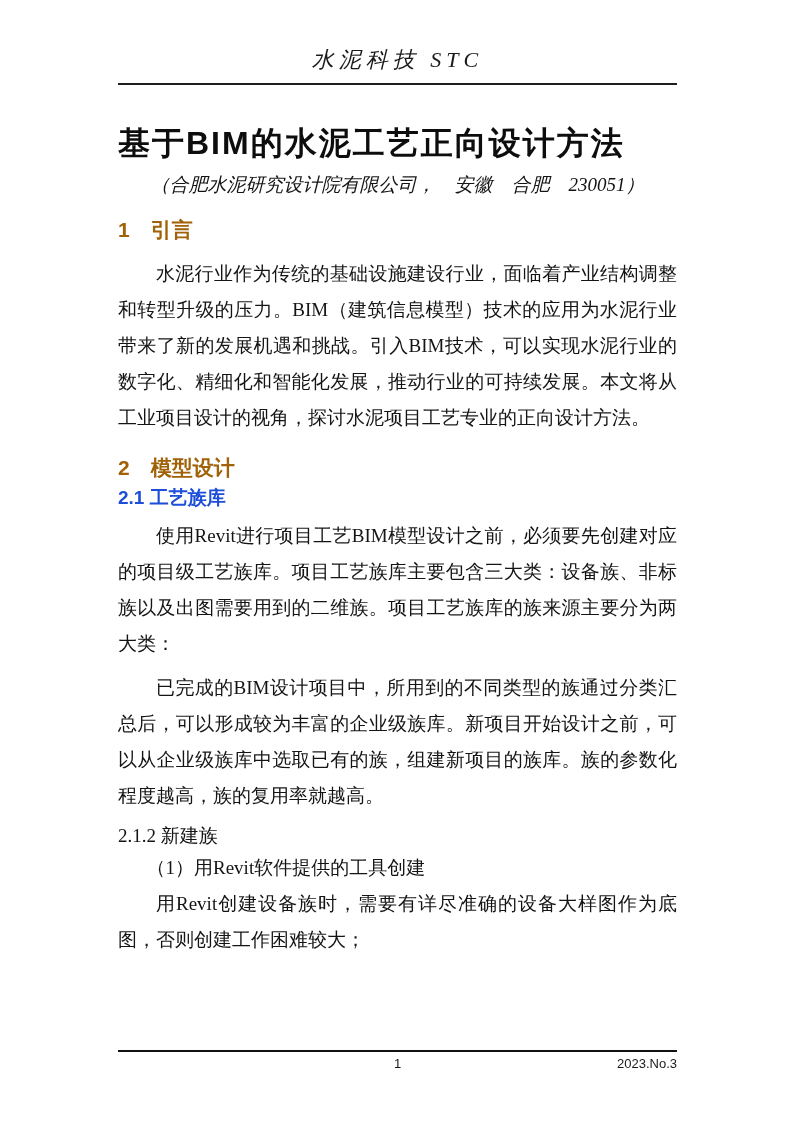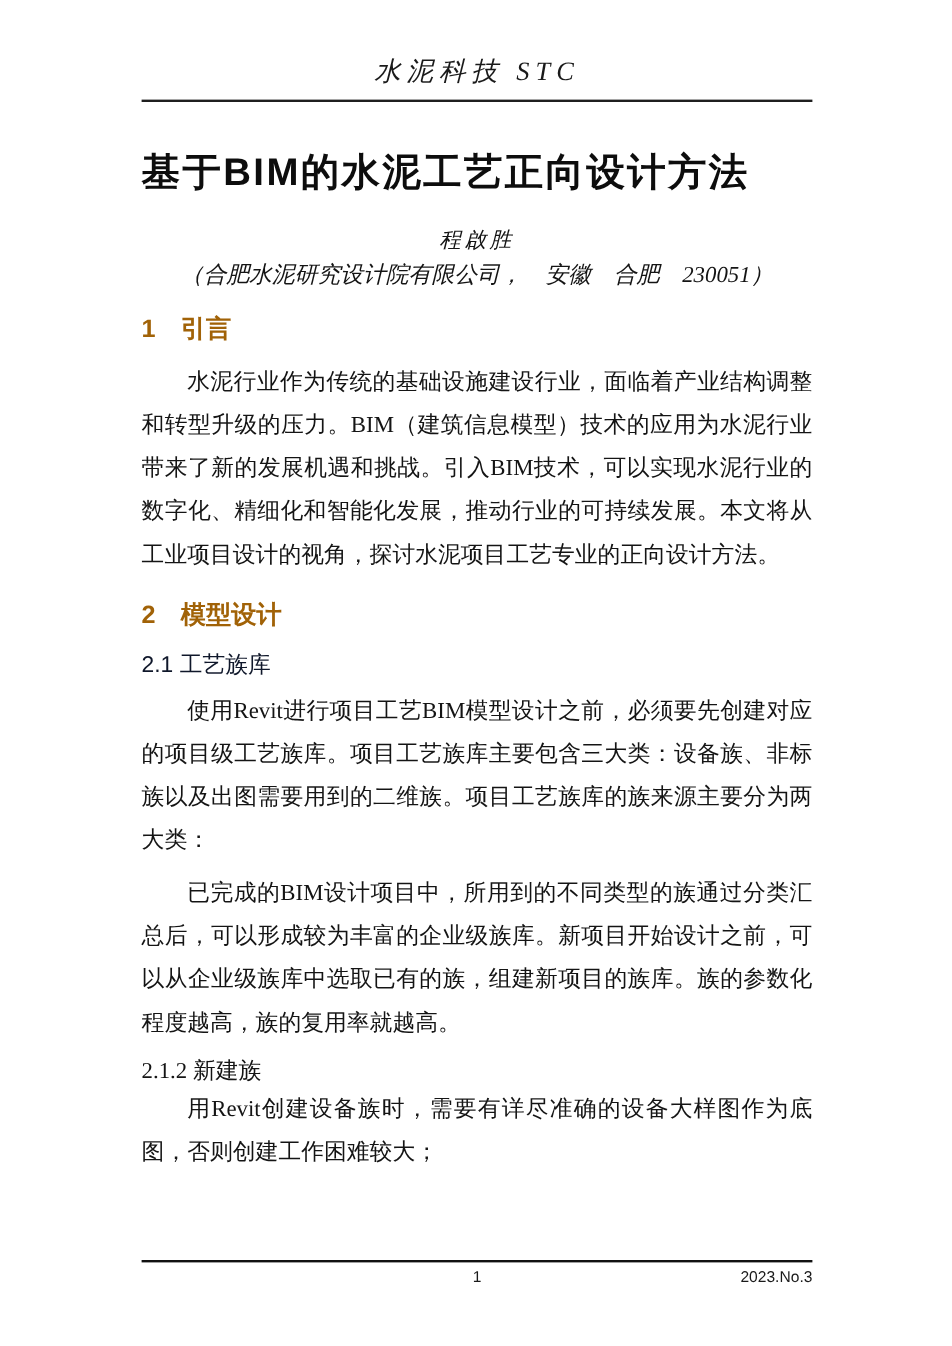--- a/index.html
+++ b/index.html
@@ -55,26 +55,26 @@
   }
   .h-l1 {
     margin: 18px 0 0 0;
     font-family: "Liberation Sans", sans-serif;
     font-weight: bold;
     font-size: 21px;
     line-height: 28px;
     color: #a16207;
   }
   .h-l2 {
-    margin: 15px 0 0 0;
+    margin: 3px 0 0 0;
     font-family: "Liberation Sans", sans-serif;
-    font-weight: normal;
+    font-weight: bold;
     font-size: 19px;
     line-height: 25px;
-    color: #0f172a;
+    color: #1d4ed8;
   }
   .h-l3 {
     margin: 8px 0 0 0;
     font-size: 19px;
     line-height: 28px;
     font-weight: normal;
   }
   p.body-p {
     margin: 10px 0 0 0;
     font-size: 19px;
@@ -113,40 +113,40 @@
 <body>
 
 <div class="page">
 
   <div class="running-head">水泥科技 STC</div>
 
   <hr class="head-rule">
 
   <h1 class="article-title">基于BIM的水泥工艺正向设计方法</h1>
 
-  <div class="author">程啟胜</div>
 
   <div class="affiliation">（合肥水泥研究设计院有限公司，　安徽　合肥　230051）</div>
 
   <h2 class="h-l1">1　引言</h2>
 
   <p class="body-p mt12">水泥行业作为传统的基础设施建设行业，面临着产业结构调整和转型升级的压力。BIM（建筑信息模型）技术的应用为水泥行业带来了新的发展机遇和挑战。引入BIM技术，可以实现水泥行业的数字化、精细化和智能化发展，推动行业的可持续发展。本文将从工业项目设计的视角，探讨水泥项目工艺专业的正向设计方法。</p>
 
   <h2 class="h-l1" style="">2　模型设计</h2>
 
   <h3 class="h-l2">2.1 工艺族库</h3>
 
   <p class="body-p mt8">使用Revit进行项目工艺BIM模型设计之前，必须要先创建对应的项目级工艺族库。项目工艺族库主要包含三大类：设备族、非标族以及出图需要用到的二维族。项目工艺族库的族来源主要分为两大类：</p>
 
 
   <p class="body-p mt8">已完成的BIM设计项目中，所用到的不同类型的族通过分类汇总后，可以形成较为丰富的企业级族库。新项目开始设计之前，可以从企业级族库中选取已有的族，组建新项目的族库。族的参数化程度越高，族的复用率就越高。</p>
 
   <h4 class="h-l3">2.1.2 新建族</h4>
 
 
+  <p class="body-p mt0 ti-15">（1）用Revit软件提供的工具创建</p>
 
   <p class="body-p mt0">用Revit创建设备族时，需要有详尽准确的设备大样图作为底图，否则创建工作困难较大；</p>
 
 
   <div class="footer">
     <span class="page-num">1</span>
     <span class="issue">2023.No.3</span>
   </div>
 
 </div>

